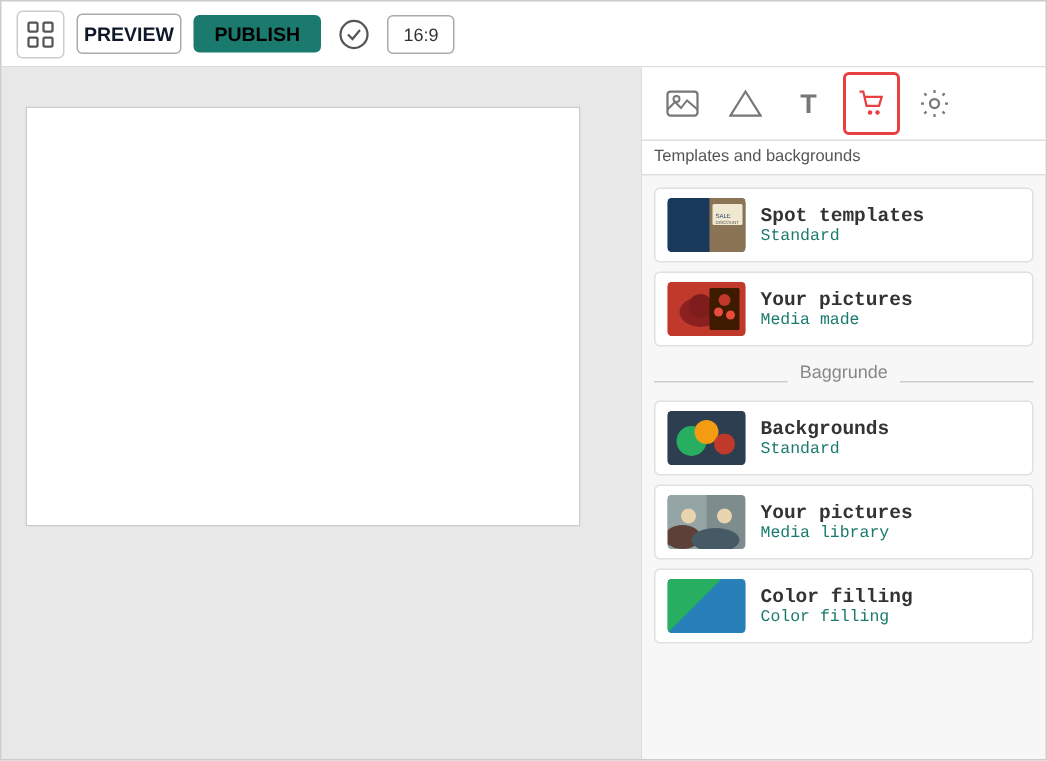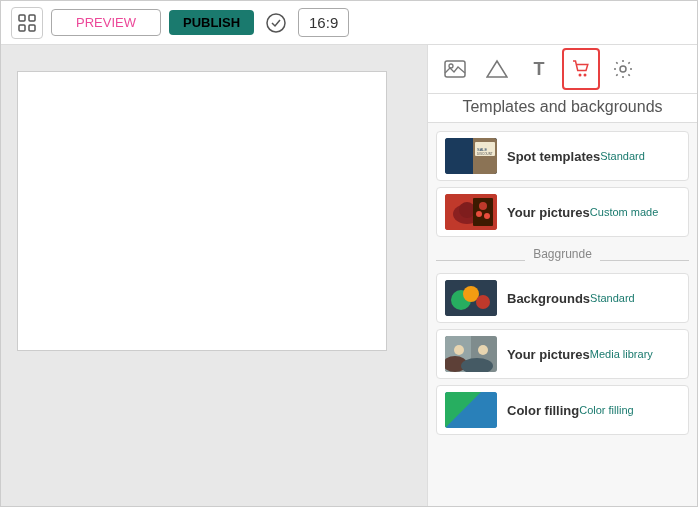--- a/index.html
+++ b/index.html
@@ -29,28 +29,28 @@
       display: flex;
       align-items: center;
       justify-content: center;
       border: 1px solid #ccc;
       border-radius: 4px;
       background: #fff;
       cursor: pointer;
     }
 
     .btn-preview {
-      padding: 5px 24px;
+      padding: 5px 4px;
       border: 1px solid #aaa;
       border-radius: 4px;
       background: #fff;
       font-size: 13px;
       cursor: pointer;
-      font-weight: 400;
-      color: #ec4899;
+      font-weight: 700;
+      color: #0f172a;
     }
 
     .btn-publish {
       padding: 5px 14px;
       border: none;
       border-radius: 4px;
       background: #1a7a6e;
       font-size: 13px;
       cursor: pointer;
       font-weight: 600;
@@ -64,21 +64,21 @@
       align-items: center;
       justify-content: center;
       color: #555;
     }
 
     .ratio-btn {
       padding: 5px 10px;
       border: 1px solid #aaa;
       border-radius: 4px;
       background: #fff;
-      font-size: 15px;
+      font-size: 12px;
       cursor: pointer;
       color: #333;
     }
 
     
     .main-content {
       display: flex;
       height: calc(507px - 44px);
     }
 
@@ -135,23 +135,22 @@
     .icon-btn.active {
       border: 2px solid #e84040;
       border-radius: 4px;
       color: #e84040;
       margin: 2px;
       width: 38px;
       height: 42px;
     }
 
     .panel-label {
-      font-size: 16px;
+      font-size: 11px;
       color: #555;
-      text-align: center;
       padding: 4px 8px 6px;
       background: #fff;
       border-bottom: 1px solid #ddd;
     }
 
     
     .items-list {
       flex: 1;
       overflow-y: auto;
       padding: 8px;
@@ -214,21 +213,22 @@
     .thumb-pics {
       background: linear-gradient(135deg, #7f8c8d, #bdc3c7);
     }
 
     .thumb-color {
       background: linear-gradient(135deg, #27ae60 50%, #2980b9 50%);
     }
 
     .item-text {
       display: flex;
-      flex-direction: row;
+      flex-direction: column;
+      font-family: Liberation Mono, monospace;
     }
 
     .item-title {
       font-size: 13px;
       font-weight: 600;
       color: #333;
     }
 
     .item-sub {
       font-size: 11px;
@@ -333,21 +333,21 @@
             <ellipse cx="22" cy="20" rx="14" ry="10" fill="#8b2020"></ellipse>
             <circle cx="22" cy="16" r="8" fill="#7f1d1d"></circle>
             <rect x="28" y="4" width="20" height="28" fill="#3d1a00" rx="1"></rect>
             <circle cx="38" cy="12" r="4" fill="#c0392b"></circle>
             <circle cx="34" cy="20" r="3" fill="#e74c3c"></circle>
             <circle cx="42" cy="22" r="3" fill="#e74c3c"></circle>
           </svg>
         </div>
         <div class="item-text">
           <span class="item-title">Your pictures</span>
-          <span class="item-sub">Custom made</span>
+          <span class="item-sub">Media made</span>
         </div>
       </div>
 
       <div class="section-divider">
         <span>Baggrunde</span>
       </div>
 
       <div class="list-item">
         <div class="thumb thumb-bg">
           <svg width="52" height="36" viewBox="0 0 52 36">

